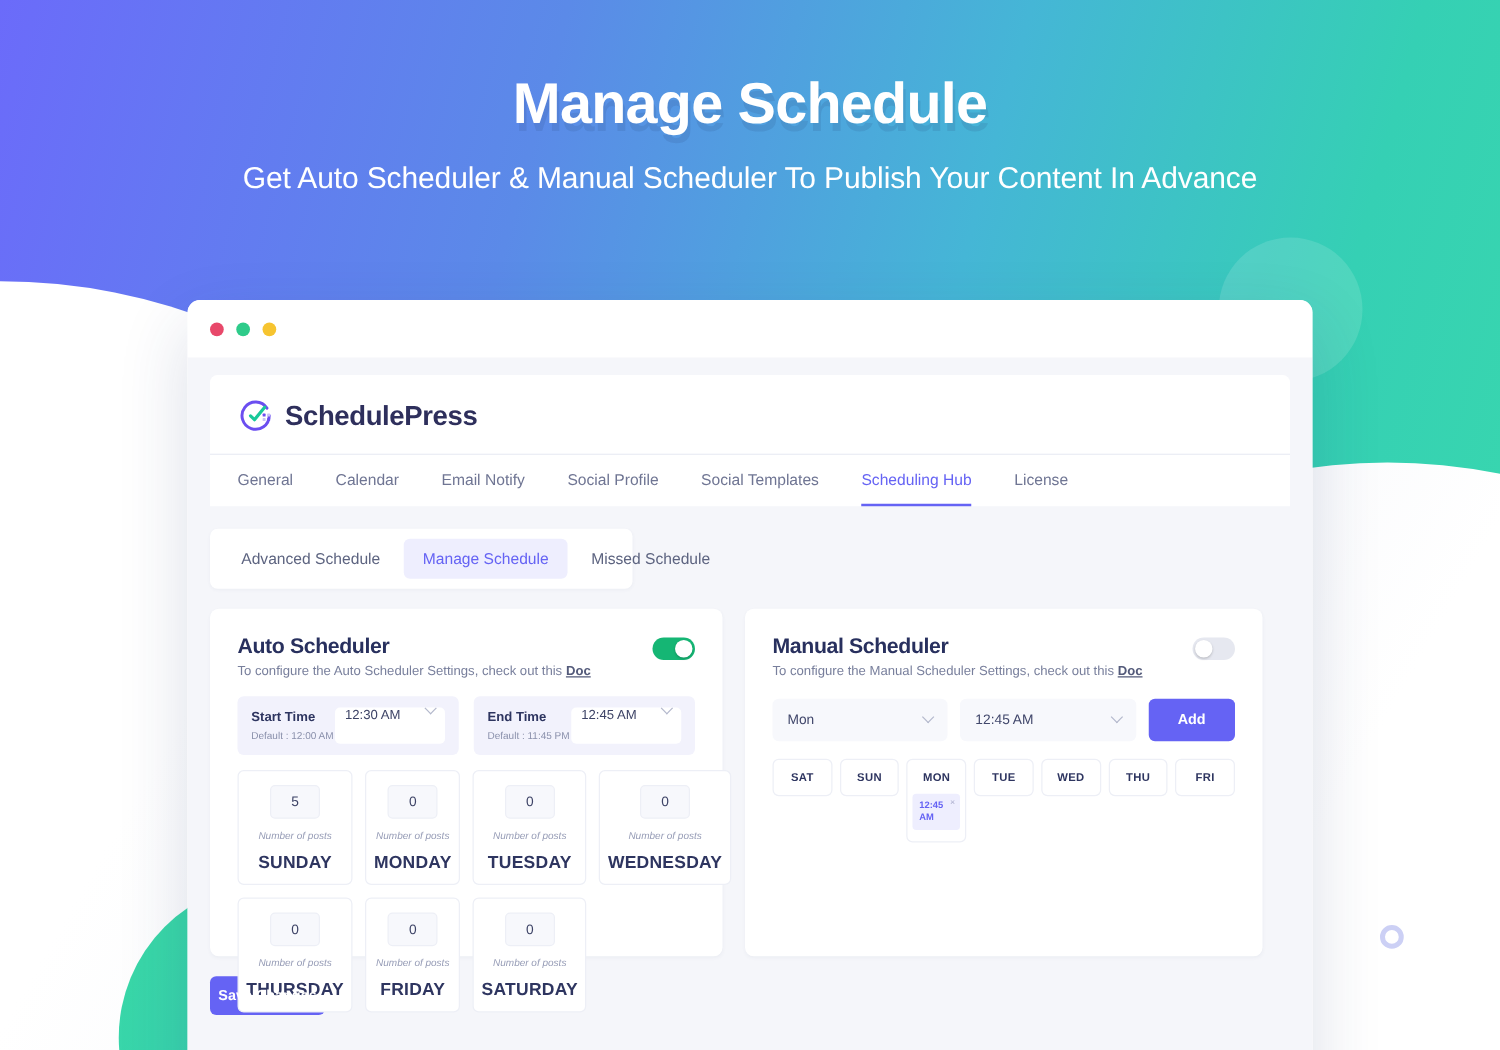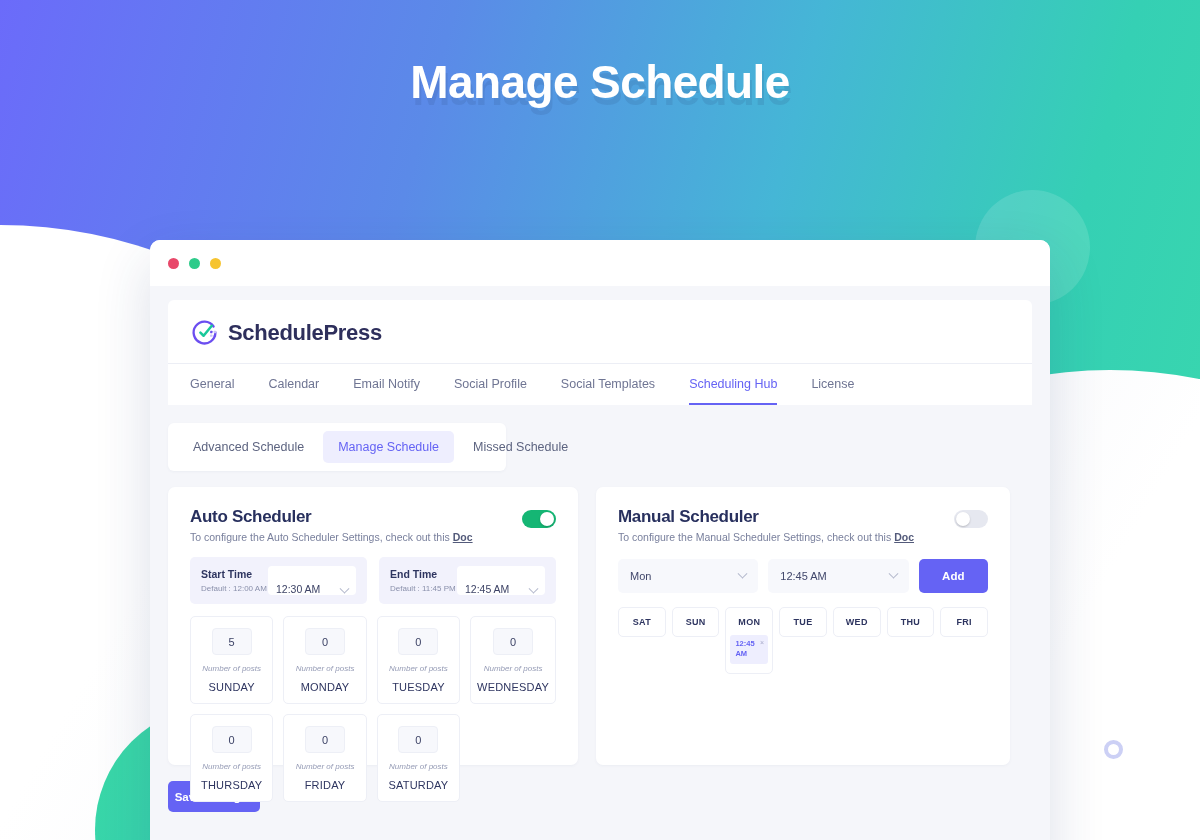--- a/index.html
+++ b/index.html
@@ -177,21 +177,21 @@
   .time-box {
     background:#f2f2fc; border-radius: 5px;
     flex:1; padding: 9px 11px;
     display:flex; align-items:center; justify-content:space-between;
   }
   .time-label { font-size: 10.5px; font-weight:700; color:#2e3560; }
   .time-default { font-size: 8px; color:#8a90ab; margin-top: 4px; }
   .select {
     background:#ffffff; border-radius: 4px;
     width: 88px; height: 29px;
-    display:flex; align-items:flex-end; justify-content:space-between;
+    display:flex; align-items:flex-start; justify-content:space-between;
     padding: 0 8px;
     font-size: 10.5px; color:#3d4366;
     cursor:pointer;
     gap:20px;
   }
   .chev {
     width: 7px; height: 7px;
     border-right: 1.3px solid #b3b8cc; border-bottom: 1.3px solid #b3b8cc;
     transform: rotate(45deg) translate(-2px,-2px);
   }
@@ -206,21 +206,21 @@
     padding: 11px 6px 10px 6px; text-align:center;
     background:#ffffff;
   }
   .day-count {
     width: 40px; height: 27px; margin: 0 auto;
     background:#f7f8fc; border:1px solid #edeff6; border-radius: 4px;
     display:flex; align-items:center; justify-content:center;
     font-size: 11px; color:#3d4366;
   }
   .day-posts { font-size: 8px; color:#969cb6; margin-top: 9px; font-style: italic; }
-  .day-name { font-size: 11px; font-weight:400; color:#2e3560; margin-top: 8px; letter-spacing:0.2px; }
+  .day-name { font-size: 14px; font-weight:700; color:#2e3560; margin-top: 8px; letter-spacing:0.2px; }
 
   
   .manual-row { display:flex; gap: 10px; margin-top: 16px; }
   .m-select {
     background:#f7f8fc; border-radius: 5px; height: 34px;
     display:flex; align-items:center; justify-content:space-between;
     padding: 0 12px; font-size: 11px; color:#41476b; cursor:pointer;
   }
   .m-select.day { width: 148px; }
   .m-select.time { width: 148px; }
@@ -265,20 +265,21 @@
 <div class="stage">
 
   <div class="deco-white-left"></div>
   <div class="deco-white-right"></div>
   <div class="deco-soft-circle"></div>
   <div class="deco-teal-circle"></div>
   <div class="deco-ring"></div>
 
   <div class="hero">
     <div class="hero-title">Manage Schedule</div>
+    <div class="hero-sub">Get Auto Scheduler &amp; Manual Scheduler To Publish Your Content In Advance</div>
   </div>
 
   <div class="window">
 
     <div class="titlebar">
       <div class="dot dot-red"></div>
       <div class="dot dot-green"></div>
       <div class="dot dot-yellow"></div>
     </div>
 

